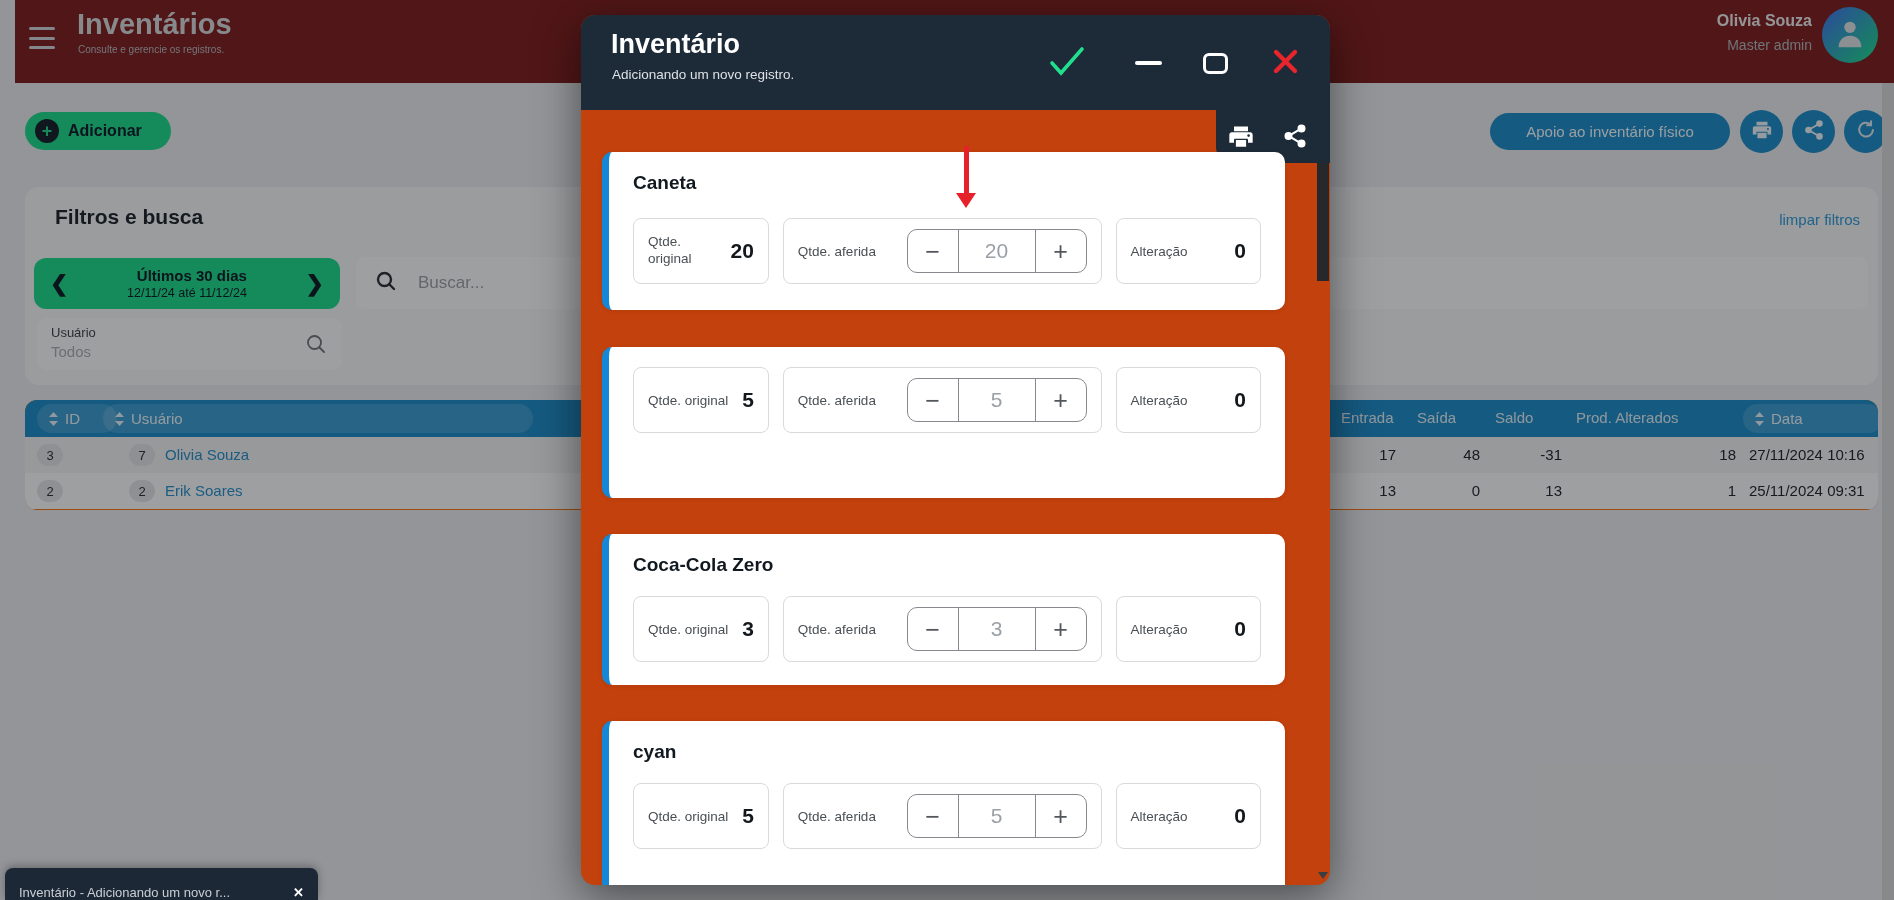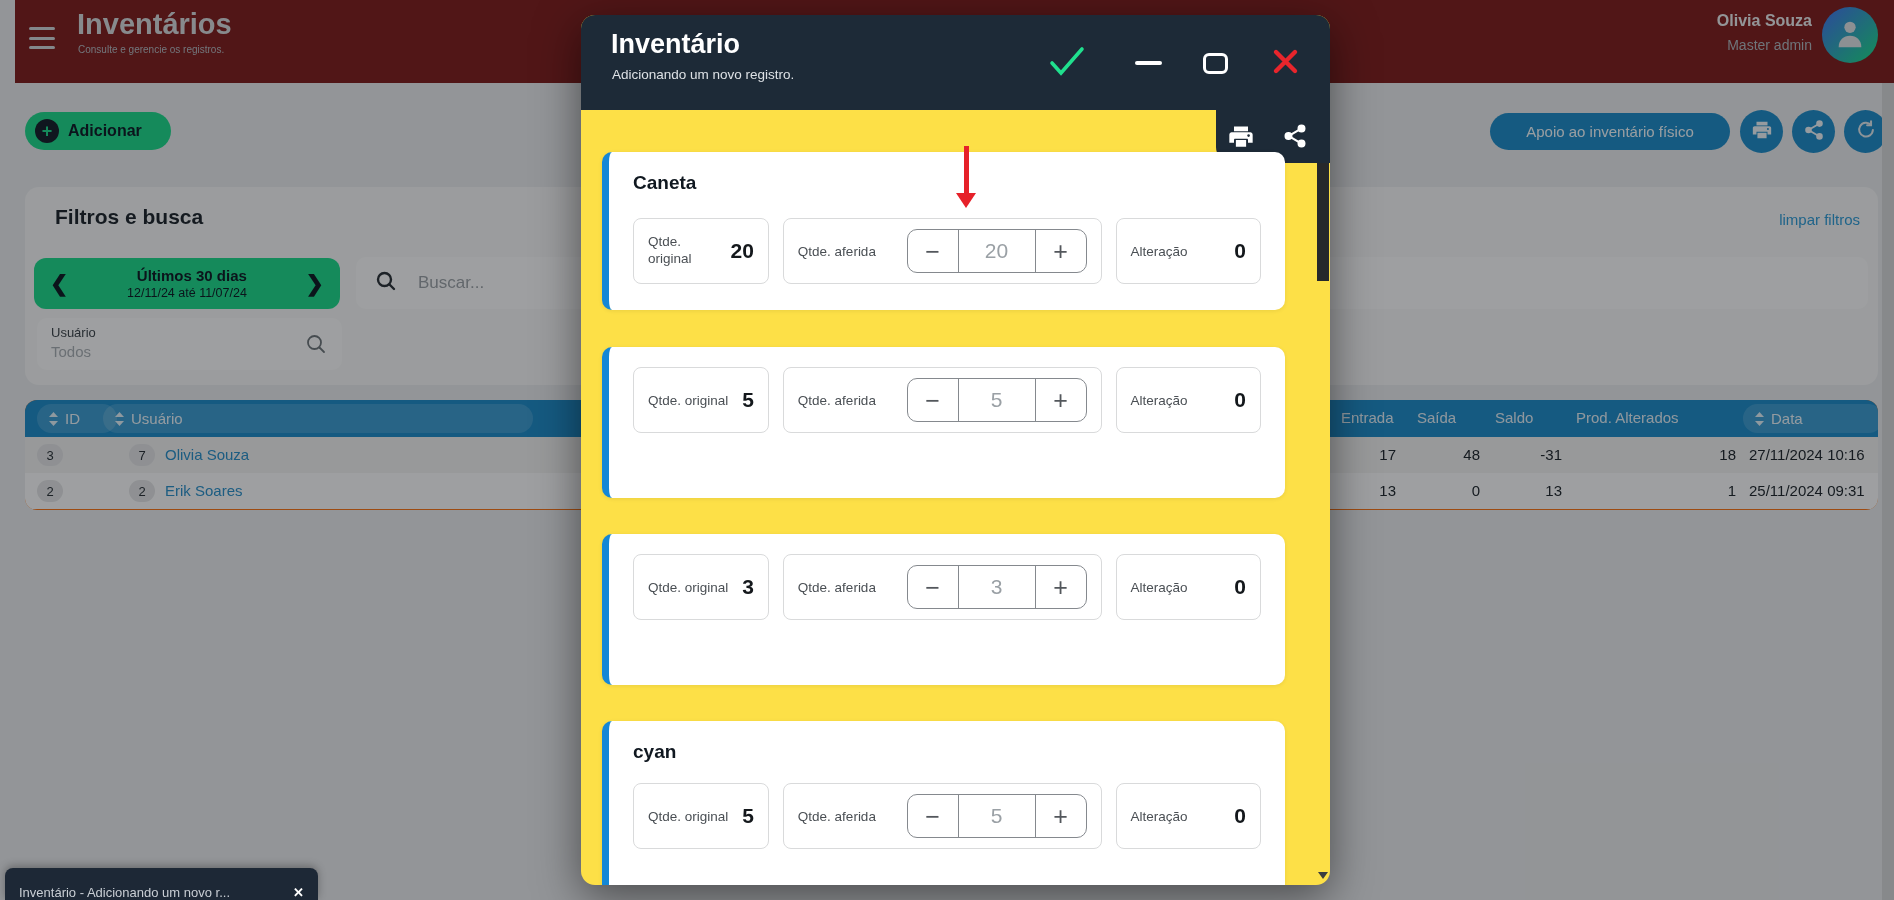--- a/index.html
+++ b/index.html
@@ -66,21 +66,21 @@
   .ulink { position:absolute; top:9px; font-size:15px; color:#2a8fc9; cursor:pointer; }
   .num { position:absolute; top:9px; font-size:15px; color:#20272e; }
   .dateval { position:absolute; top:9px; left:1724px; font-size:15px; color:#1d242b; }
   .page-scrollbar { position:absolute; right:0; top:83px; bottom:0; width:12px; background:#d5d7d9; }
 
   
   .overlay { position:absolute; inset:0; background:rgba(8,10,12,0.38); z-index:5; }
 
   
   .modal { position:absolute; left:581px; top:15px; width:749px; height:870px; border-radius:14px;
-    background:#fde047; z-index:10; overflow:hidden; box-shadow:0 12px 45px rgba(0,0,0,0.5); }
+    background:#c2410c; z-index:10; overflow:hidden; box-shadow:0 12px 45px rgba(0,0,0,0.5); }
   .modal-header { position:absolute; top:0; left:0; right:0; height:95px; background:#1d2a37; }
   .modal-title { position:absolute; left:30px; top:14px; font-size:27px; font-weight:bold; color:#ffffff; }
   .modal-subtitle { position:absolute; left:31px; top:52px; font-size:13.5px; color:#dde1e5; }
   .mctrl { position:absolute; top:30px; cursor:pointer; display:flex; align-items:center; justify-content:center; width:36px; height:36px; }
   .ctrl-check { left:468px; } .ctrl-min { left:549px; } .ctrl-max { left:616px; } .ctrl-close { left:686px; }
   .minus-bar { width:27px; height:3.5px; background:#ffffff; border-radius:2px; }
   .max-square { width:25px; height:21px; border:3.5px solid #ffffff; border-radius:6px; }
 
   .actions-box { position:absolute; left:635px; top:95px; width:114px; height:53px; background:#1d2a37;
     border-radius:0 0 0 16px; }
@@ -184,21 +184,21 @@
     </span>
   </div>
 
   <div class="filter-card">
     <div class="filters-title">Filtros e busca</div>
     <div class="clear-filters">limpar filtros</div>
     <div class="date-pill">
       <span class="chev">❮</span>
       <span class="date-texts">
         <div class="date-line1">Últimos 30 dias</div>
-        <div class="date-line2">12/11/24 até 11/07/24</div>
+        <div class="date-line2">12/11/24 até 11/12/24</div>
       </span>
       <span class="chev">❯</span>
     </div>
     <div class="search-box">
       <span>
         <svg width="24" height="24" viewBox="0 0 24 24" fill="none" stroke="#2a3138" stroke-width="2.4" stroke-linecap="round">
             <circle cx="10.5" cy="10.5" r="6.5"></circle>
             <path d="M15.5 15.5 20 20"></path>
           </svg>
       </span>
@@ -358,20 +358,21 @@
         </span>
       </div>
       <div class="box box-alt">
         <span class="blabel">Alteração</span>
         <span class="bvalue">0</span>
       </div>
     </div>
   </div>
 
   <div class="card c2">
+    <h3>Coca-Cola Zero</h3>
     <div class="boxes">
       <div class="box box-orig">
         <span class="blabel">Qtde. original</span>
         <span class="bvalue">3</span>
       </div>
       <div class="box box-afer">
         <span class="blabel">Qtde. aferida</span>
         <span class="stepper">
           <span class="st-btn">−</span>
           <span class="st-val">3</span>

